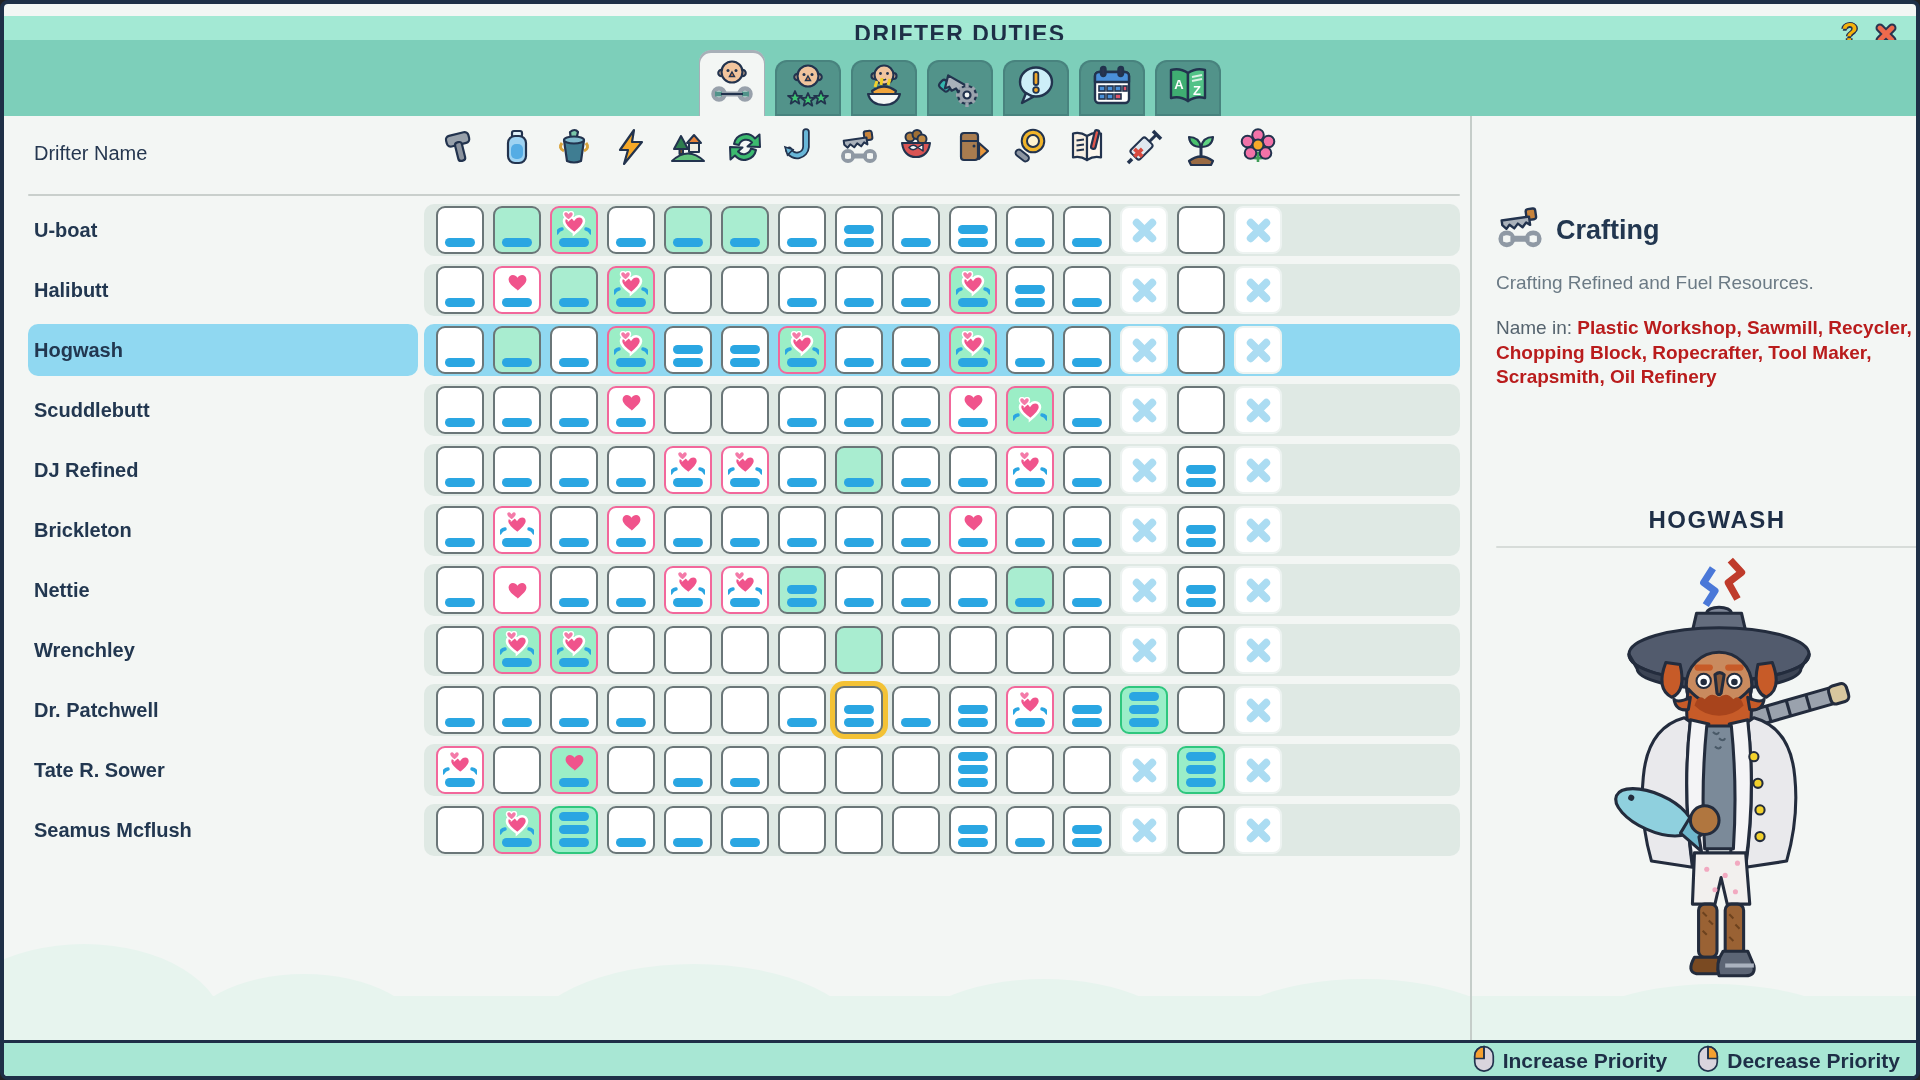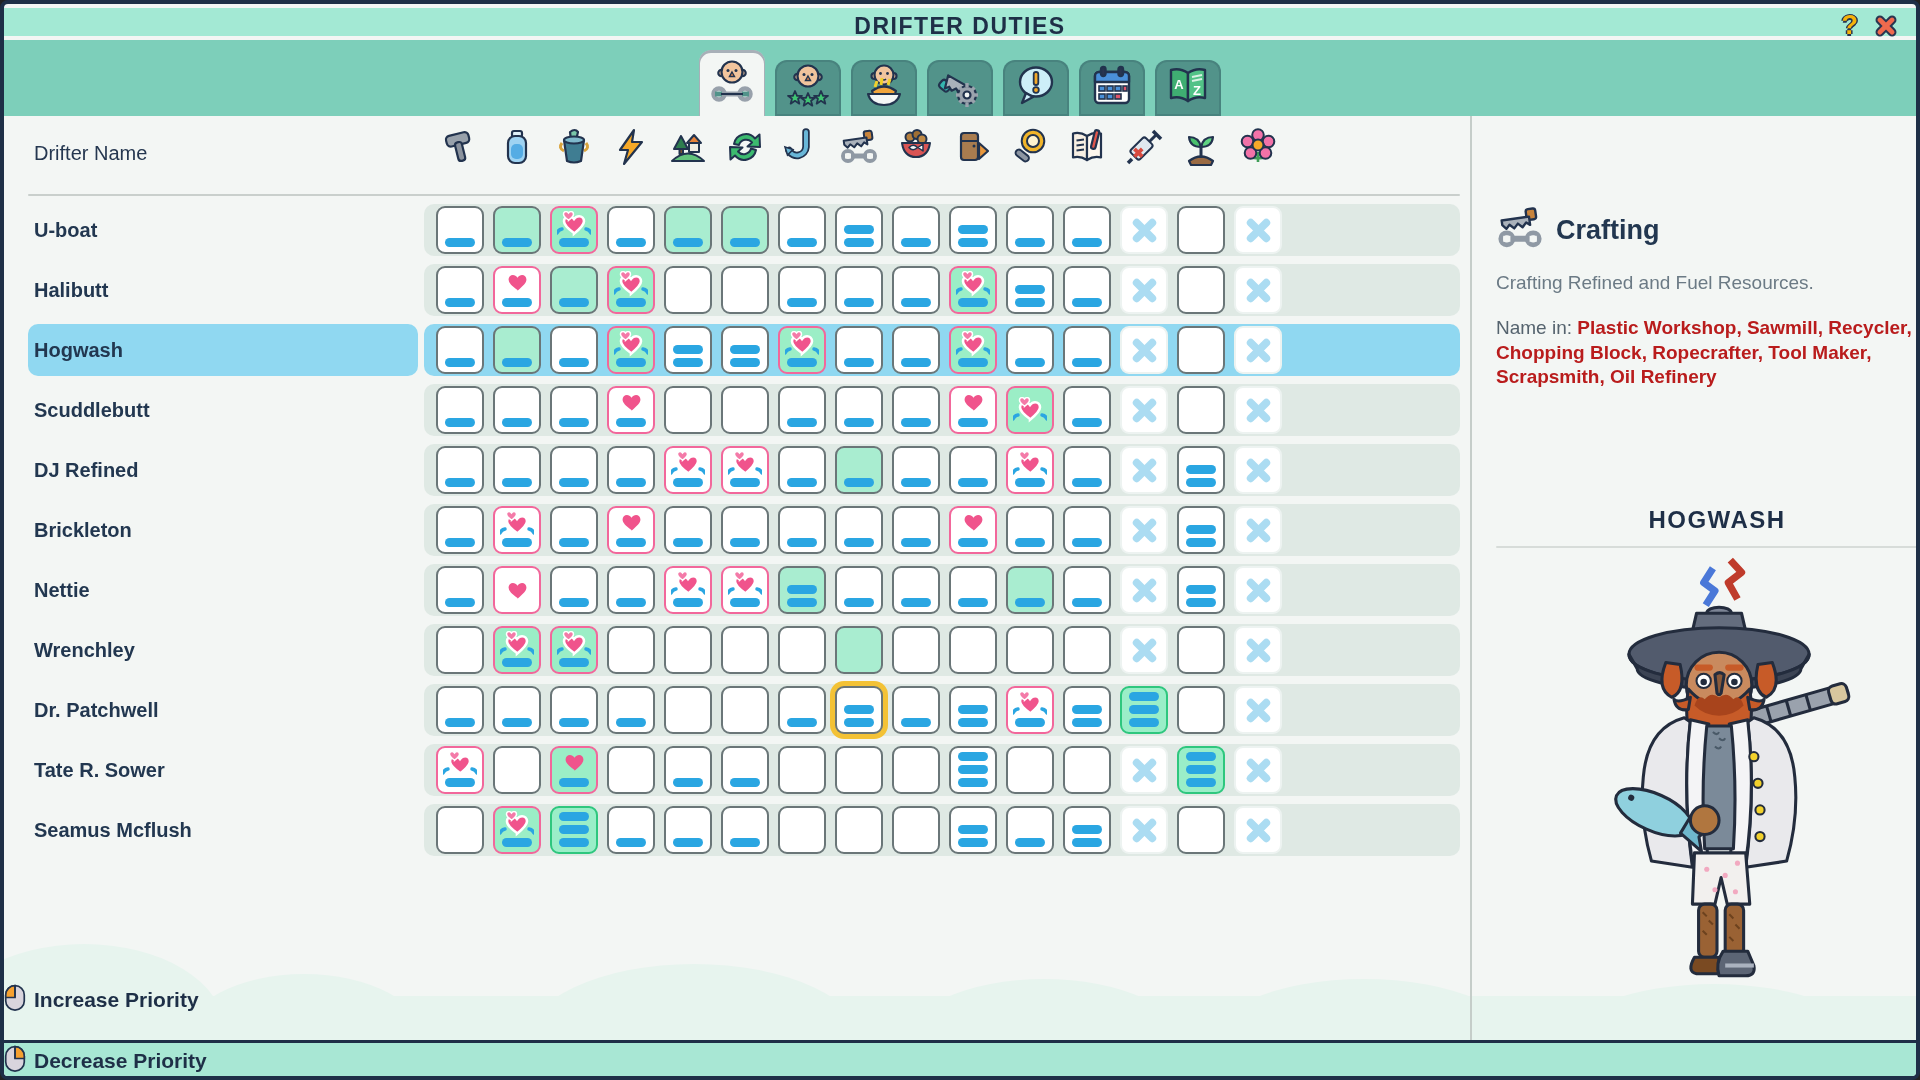--- a/index.html
+++ b/index.html
@@ -1,20 +1,20 @@
 <!DOCTYPE html>
 <html><head>
 <meta charset="utf-8">
 <style>
   html,body{margin:0;padding:0;background:#222;}
   *{box-sizing:border-box;font-family:"Liberation Sans",sans-serif;}
   #stage{position:relative;width:1920px;height:1080px;background:#f3f6f4;border:4px solid #1e2f47;border-radius:8px;overflow:hidden;}
 
   
-  #titlebar{position:absolute;left:0;top:4px;width:100%;height:28px;background:#a3e9d4;}
+  #titlebar{position:absolute;left:0;top:12px;width:100%;height:28px;background:#a3e9d4;}
   #title{position:absolute;left:0;right:0;top:5px;text-align:center;font-size:23px;font-weight:800;letter-spacing:1.5px;color:#1e2f47;}
   #help-btn{position:absolute;right:58px;top:2px;font-size:27px;font-weight:900;color:#f5b20a;cursor:pointer;text-shadow:-1.5px 0 #2a3550,1.5px 0 #2a3550,0 -1.5px #2a3550,0 1.5px #2a3550;}
   #close-btn{position:absolute;right:16px;top:4px;cursor:pointer;}
 
   
   #tabstrip{position:absolute;left:0;top:36px;width:100%;height:76px;background:#7dcfba;}
   #tabs{position:absolute;left:50%;transform:translateX(-50%);bottom:0;display:flex;gap:10px;align-items:flex-end;}
   .tab{width:66px;height:56px;border-radius:12px 12px 0 0;background:#52938a;display:flex;align-items:center;justify-content:center;cursor:pointer;box-shadow:inset 0 0 0 2px rgba(20,40,60,.15);}
   .tab.selected{height:66px;background:#f3f6f4;box-shadow:inset 0 2px 0 1px rgba(30,47,71,.35);}
   .tab svg{width:46px;height:46px;}
@@ -58,21 +58,21 @@
   #duty-head svg{width:48px;height:48px;}
   #duty-title{font-size:27px;font-weight:800;color:#223750;}
   #duty-desc{margin-top:16px;font-size:19px;color:#6b7a85;}
   .panel-p{margin-top:22px;font-size:19px;color:#55636e;line-height:1.3;}
   .panel-p b{color:#b91c1c;}
   #drifter-title{margin-top:116px;text-align:center;font-size:24px;font-weight:800;letter-spacing:1.5px;color:#1e2f47;}
   #panel-divider{margin-top:12px;height:2px;background:#d7dcd9;border-radius:1px;}
   #portrait{display:block;margin:8px auto 0 auto;}
 
   
-  #footer{position:absolute;left:0;bottom:0;width:100%;height:36px;background:#a8e7d4;border-top:3px solid #1e2f47;display:flex;align-items:flex-start;justify-content:flex-end;gap:30px;padding-right:4px;flex-direction:column;}
+  #footer{position:absolute;left:0;bottom:0;width:100%;height:36px;background:#a8e7d4;border-top:3px solid #1e2f47;display:flex;align-items:flex-end;justify-content:flex-end;gap:30px;padding-right:16px;}
   .legend{display:flex;align-items:center;gap:8px;}
   .legend svg{width:22px;height:27px;}
   .legend-label{font-size:21px;font-weight:700;color:#1e2f47;}
 </style>
 </head>
 <body>
 
 <div id="stage">
 
   <div id="titlebar">

